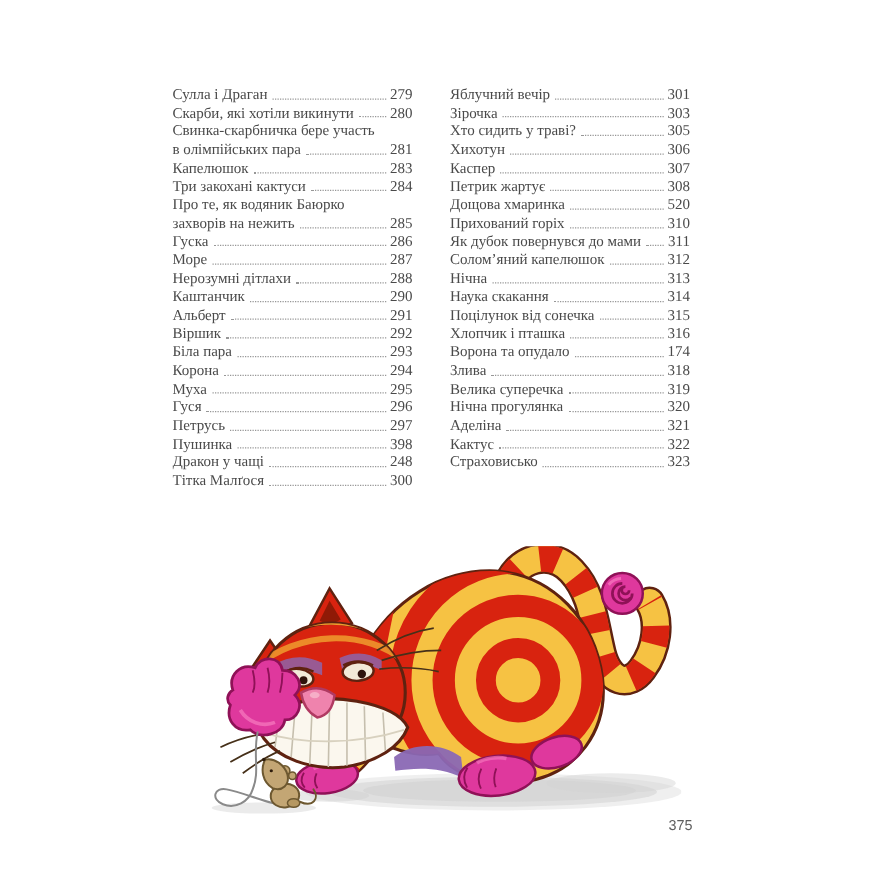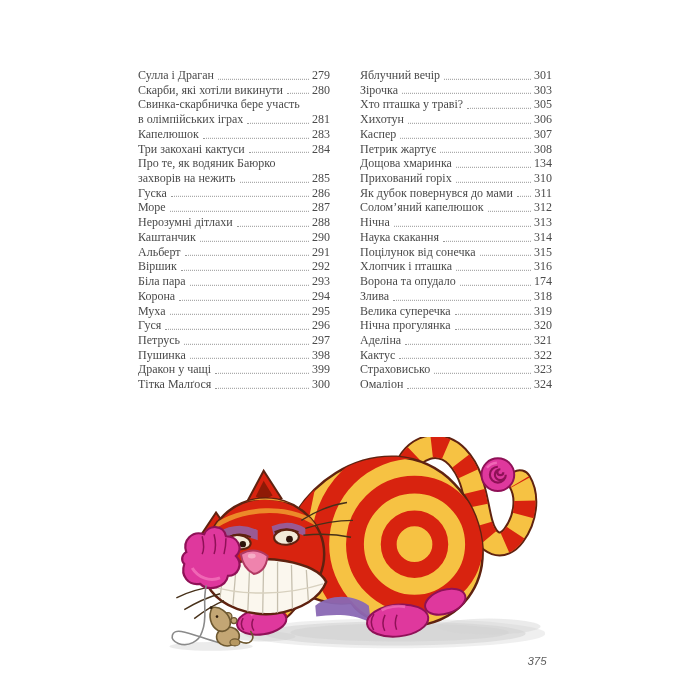--- a/index.html
+++ b/index.html
@@ -7,22 +7,22 @@
     position:relative;width:700px;height:700px;background:#ffffff;
     font-family:"Liberation Serif", serif;overflow:hidden;
   }
   .toc{position:absolute;left:138px;top:68px;display:flex;gap:30px;color:var(--text,#4a4a4a);}
   .col{width:192px;}
   .row{display:flex;align-items:baseline;height:14.72px;font-size:12px;line-height:14.72px;white-space:nowrap;}
   .t{flex-shrink:1;overflow:hidden;}
   .leader{flex:1;min-width:6px;align-self:flex-end;border-bottom:1.6px dotted var(--dots,#979797);margin:0 1px 0 4px;transform:translateY(-3.2px);}
   .p{margin-left:2px;}
   .folio{
-    position:absolute;left:520px;top:655px;width:34px;text-align:center;
-    font-family:"Liberation Sans", sans-serif;font-size:11.5px;color:var(--page-num,#5f5f5f);font-style:italic;
+    position:absolute;left:520px;top:655px;width:34px;text-align:right;
+    font-family:"Liberation Sans", sans-serif;font-size:11.5px;color:var(--page-num,#5f5f5f);
   }
   .cat{position:absolute;left:155px;top:437px;width:390px;height:258px;}
 </style>
 </head>
 <body>
 
 <div class="page">
 
   <div class="toc">
     <div class="col">
@@ -37,21 +37,21 @@
       <span class="leader"></span>
       <span class="p">280</span>
     </div>
 
     <div class="row">
       <span class="t">Свинка-скарбничка бере участь</span>
 
     </div>
 
     <div class="row">
-      <span class="t">в олімпійських іграх</span>
+      <span class="t">в олімпійських пара</span>
       <span class="leader"></span>
       <span class="p">281</span>
     </div>
 
 
     <div class="row">
       <span class="t">Капелюшок</span>
       <span class="leader"></span>
       <span class="p">283</span>
     </div>
@@ -142,21 +142,21 @@
 
     <div class="row">
       <span class="t">Пушинка</span>
       <span class="leader"></span>
       <span class="p">398</span>
     </div>
 
     <div class="row">
       <span class="t">Дракон у чащі</span>
       <span class="leader"></span>
-      <span class="p">399</span>
+      <span class="p">248</span>
     </div>
 
     <div class="row">
       <span class="t">Тітка Малґося</span>
       <span class="leader"></span>
       <span class="p">300</span>
     </div>
   </div>
     <div class="col">
     <div class="row">
@@ -167,21 +167,21 @@
 
 
     <div class="row">
       <span class="t">Зірочка</span>
       <span class="leader"></span>
       <span class="p">303</span>
     </div>
 
 
     <div class="row">
-      <span class="t">Хто пташка у траві?</span>
+      <span class="t">Хто сидить у траві?</span>
       <span class="leader"></span>
       <span class="p">305</span>
     </div>
 
     <div class="row">
       <span class="t">Хихотун</span>
       <span class="leader"></span>
       <span class="p">306</span>
     </div>
 
@@ -193,21 +193,21 @@
 
     <div class="row">
       <span class="t">Петрик жартує</span>
       <span class="leader"></span>
       <span class="p">308</span>
     </div>
 
     <div class="row">
       <span class="t">Дощова хмаринка</span>
       <span class="leader"></span>
-      <span class="p">134</span>
+      <span class="p">520</span>
     </div>
 
     <div class="row">
       <span class="t">Прихований горіх</span>
       <span class="leader"></span>
       <span class="p">310</span>
     </div>
 
     <div class="row">
       <span class="t">Як дубок повернувся до мами</span>
@@ -280,25 +280,20 @@
       <span class="leader"></span>
       <span class="p">322</span>
     </div>
 
     <div class="row">
       <span class="t">Страховисько</span>
       <span class="leader"></span>
       <span class="p">323</span>
     </div>
 
-    <div class="row">
-      <span class="t">Омаліон</span>
-      <span class="leader"></span>
-      <span class="p">324</span>
-    </div>
   </div>
   </div>
 
   <svg class="cat" viewBox="0 0 390 260" role="img" aria-label="Striped red-and-yellow cartoon cat in a play bow, grinning and dangling a string above a small mouse">
 
     <g>
       <ellipse cx="240" cy="198" rx="152" ry="15" style="fill:var(--shadow)" opacity="0.35"></ellipse>
       <ellipse cx="240" cy="198" rx="132" ry="12" style="fill:var(--shadow)" opacity="0.55"></ellipse>
       <ellipse cx="245" cy="197" rx="110" ry="9" style="fill:var(--shadow)" opacity="0.65"></ellipse>
       <ellipse cx="335" cy="191" rx="52" ry="8" style="fill:var(--shadow)" opacity="0.45"></ellipse>

